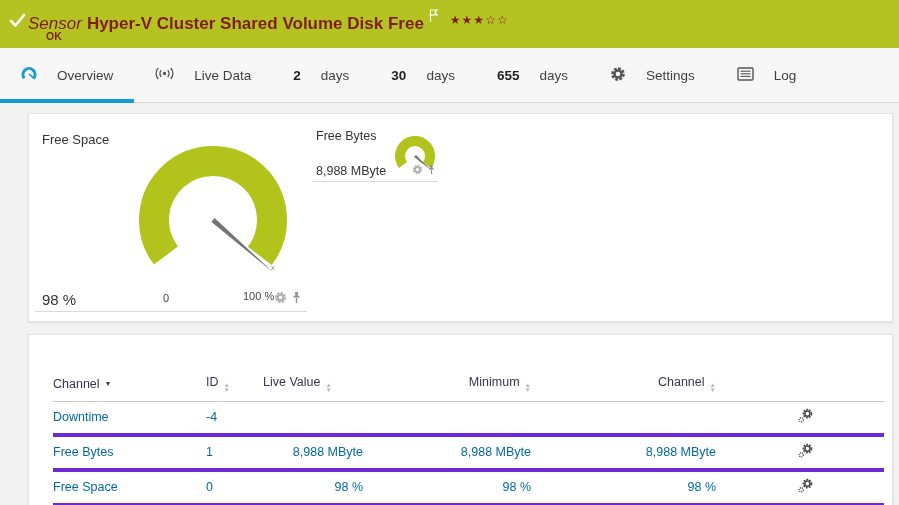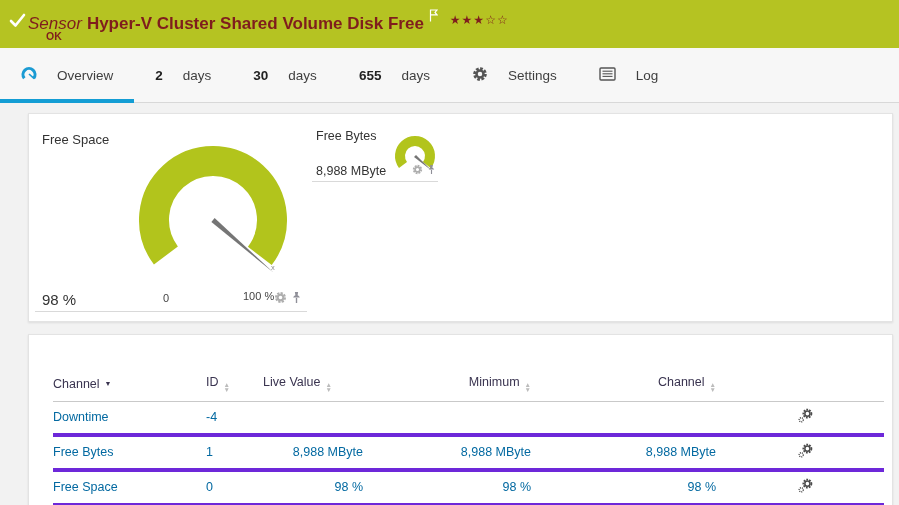--- a/index.html
+++ b/index.html
@@ -80,20 +80,27 @@
 
 <nav class="tabs">
   <div class="tab active">
     <span><svg width="16" height="16" viewBox="0 0 16 16">
           <path d="M3.3 12.2 A6 6 0 1 1 12.7 12.2" fill="none" stroke="#1b9bd3" stroke-width="3.1"></path>
           <line x1="8" y1="8" x2="13.2" y2="12.6" stroke="#1b9bd3" stroke-width="1.6"></line>
         </svg></span>
     <span>Overview</span>
   </div>
   <div class="tab">
+    <span><svg width="19" height="13" viewBox="0 0 19 13">
+          <circle cx="9.5" cy="6.5" r="1.7" fill="#555"></circle>
+          <path d="M6.3 3.2 A4.6 4.6 0 0 0 6.3 9.8 M3.3 1 A8 8 0 0 0 3.3 12 M12.7 3.2 A4.6 4.6 0 0 1 12.7 9.8 M15.7 1 A8 8 0 0 1 15.7 12" fill="none" stroke="#555" stroke-width="1.3"></path>
+        </svg></span>
+    <span>Live Data</span>
+  </div>
+  <div class="tab">
     <span class="num">2</span>
     <span>days</span>
   </div>
   <div class="tab">
     <span class="num">30</span>
     <span>days</span>
   </div>
   <div class="tab">
     <span class="num">655</span>
     <span>days</span>

